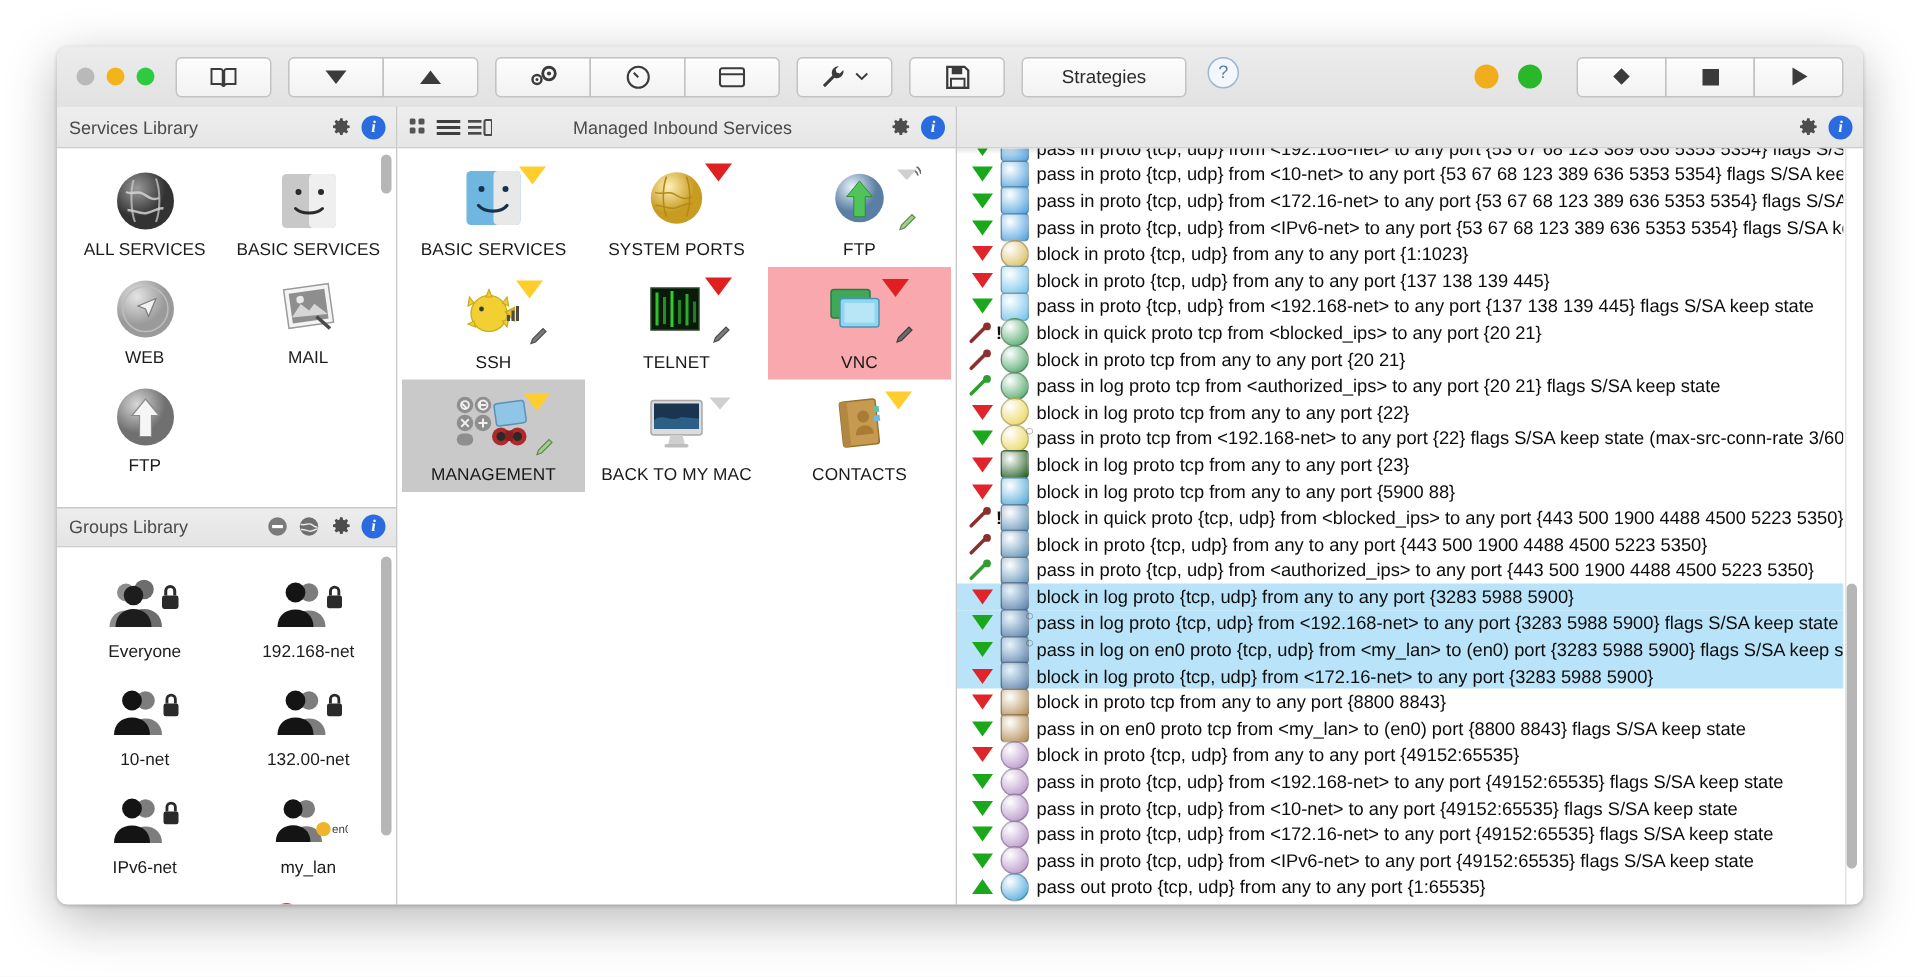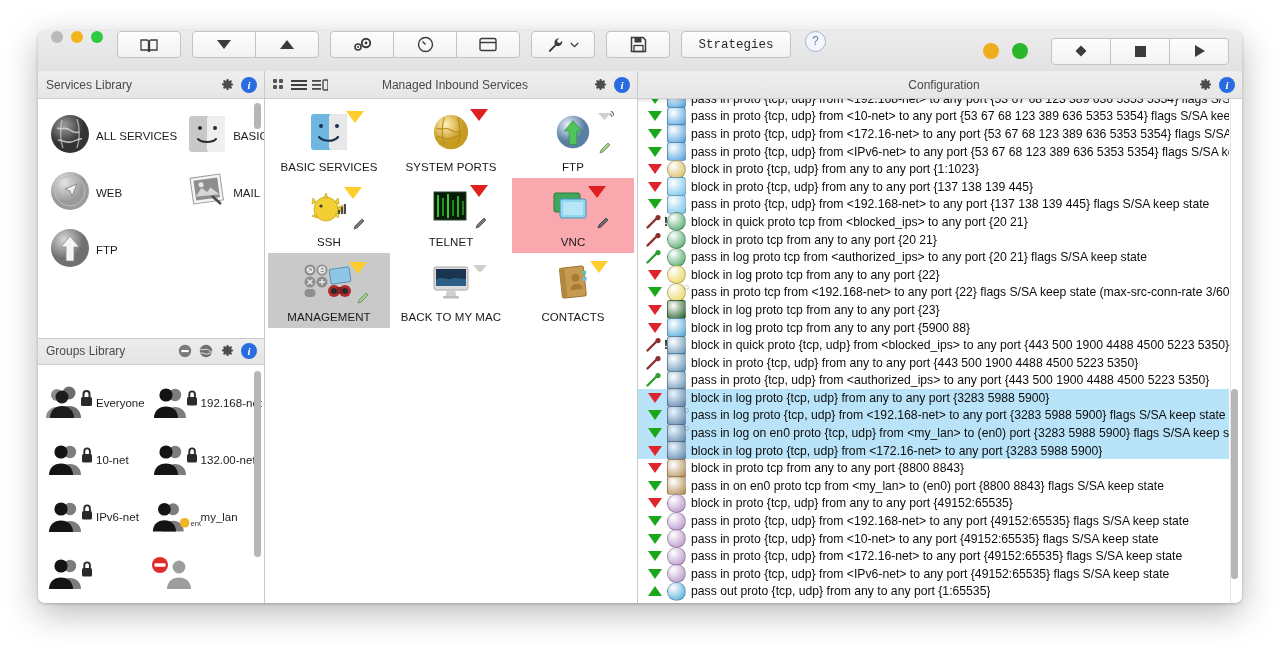--- a/index.html
+++ b/index.html
@@ -18,21 +18,21 @@
     background:#ececec;border-radius:7px;
     box-shadow:0 10px 34px rgba(0,0,0,.28), 0 1px 3px rgba(0,0,0,.22);
     overflow:hidden;
   }
 
   
   .titlebar{
     position:relative;height:40px;
     background:linear-gradient(to bottom,#ececec 0%,#e2e2e2 100%);
     border-bottom:1px solid #c8c8c8;
-    display:flex;font-family:Liberation Mono, monospace;
+    display:flex;align-items:center;
   }
   .traffic{display:flex;gap:8px;margin-left:13px;}
   .tl{width:12px;height:12px;border-radius:50%;}
   .tl.gray{background:#b9b9b9;}
   .tl.yellow{background:#f3b419;}
   .tl.green{background:#2ecb41;}
 
   .tb-group{display:flex;margin-left:14px;}
   .tb-btn{
     height:25px;min-width:44px;padding:0 9px;
@@ -83,21 +83,21 @@
     color:#fff;font-size:11px;font-style:italic;font-family:"Liberation Serif",serif;
     display:flex;align-items:center;justify-content:center;font-weight:bold;
   }
   .gear{color:#4d4d4d;}
   .ph-view-icons{position:absolute;left:180px;display:flex;align-items:center;gap:5px;color:#545454;}
 
   
   .lib{background:#ffffff;flex:1;position:relative;overflow:hidden;}
   .grid{display:grid;grid-template-columns:1fr 1fr;padding:6px 4px 0 4px;}
   .cell{
-    display:flex;flex-direction:row;align-items:center;justify-content:flex-start;
+    display:flex;flex-direction:column;align-items:center;justify-content:flex-start;
     padding:5px 2px 4px 2px;position:relative;
   }
   .cell .lbl{font-size:11.5px;color:#1c1c1c;margin-top:3px;text-align:center;white-space:nowrap;}
   .icon-wrap{position:relative;width:52px;height:48px;display:flex;align-items:center;justify-content:center;}
 
   .groups-head{
     height:25px;background:linear-gradient(to bottom,#ededed,#e4e4e4);
     border-top:1px solid #c9c9c9;border-bottom:1px solid #cfcfcf;
     display:flex;align-items:center;position:relative;font-size:12px;color:#4a4a4a;
   }
@@ -817,21 +817,20 @@
             </div>
 
 
             <div class="mcell"></div>
           </div>
         </div>
       </div>
 
       <div class="col col-right">
         <div class="panel-head center">
-          <span class="ph-title">Configuration</span>
           <span class="ph-icons">
             <span class="gear">
               <svg width="14" height="14" viewBox="0 0 14 14">
                   <path d="M7 4.6A2.4 2.4 0 107 9.4 2.4 2.4 0 007 4.6zm6.1 1.1l-1.5-.25a4.8 4.8 0 00-.4-1l.9-1.25-1.2-1.2-1.25.9a4.8 4.8 0 00-1-.4L8.4.9H6.7L6.45 2.4a4.8 4.8 0 00-1 .4L4.2 1.9 3 3.1l.9 1.25a4.8 4.8 0 00-.4 1L2 5.6v1.7l1.5.25a4.8 4.8 0 00.4 1L3 9.8l1.2 1.2 1.25-.9a4.8 4.8 0 001 .4l.25 1.5h1.7l.25-1.5a4.8 4.8 0 001-.4l1.25.9 1.2-1.2-.9-1.25a4.8 4.8 0 00.4-1l1.5-.25z" fill="#4d4d4d"></path>
                 </svg>
             </span>
             <span class="info-badge">i</span>
           </span>
         </div>
 

